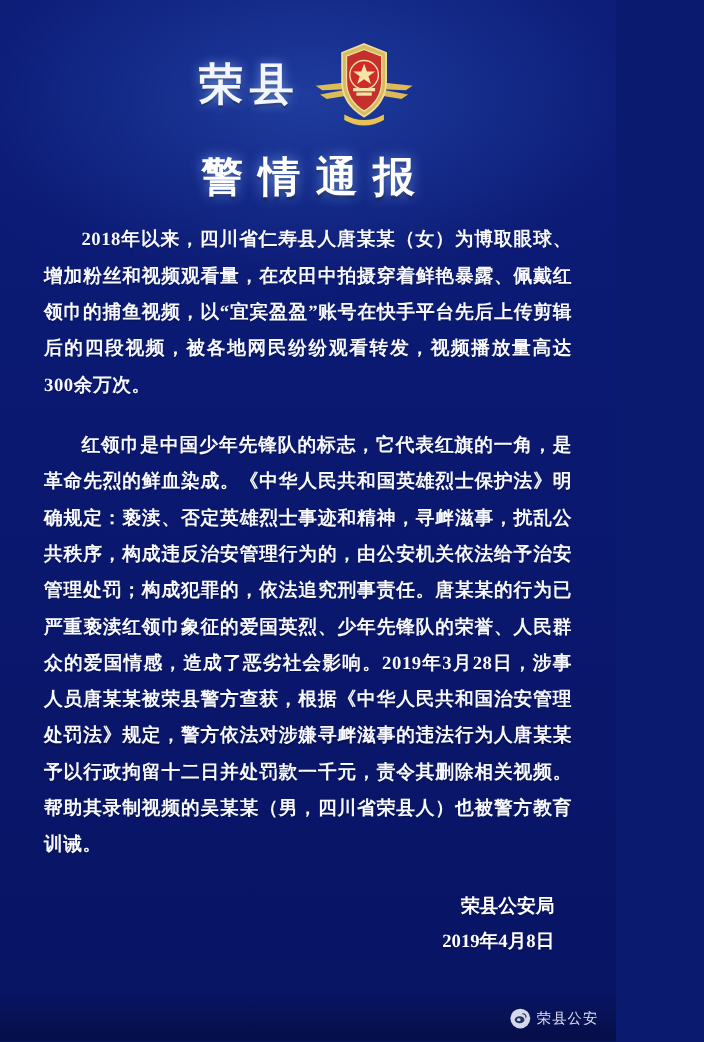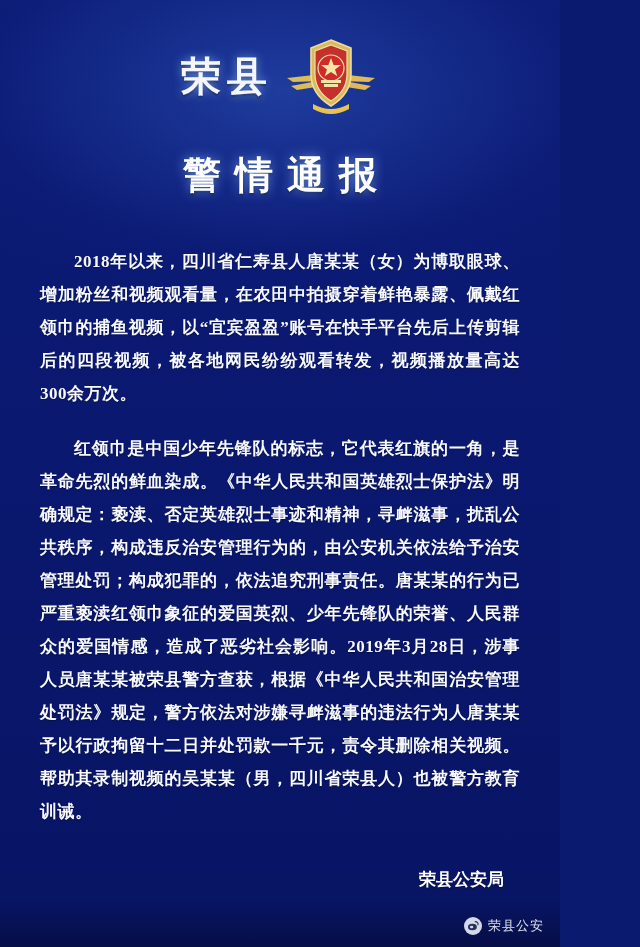--- a/index.html
+++ b/index.html
@@ -67,37 +67,37 @@
     width: 96px;
     height: 84px;
     flex: 0 0 auto;
   }
   .emblem svg { display: block; }
 
   .title-bar {
     position: relative;
     z-index: 2;
     text-align: center;
-    margin-top: 32px;
+    margin-top: 18px;
   }
   .title-bar .title {
     display: inline-block;
     font-family: "Liberation Serif", serif;
     font-weight: bold;
     font-size: 38px;
     letter-spacing: 14px;
     text-indent: 14px;
     color: #ffffff;
     text-shadow: 0 0 12px rgba(130,175,255,0.7), 0 2px 3px rgba(0,0,0,0.45);
   }
 
   .body-area {
     position: relative;
     z-index: 2;
-    margin: 44px 40px 0 40px;
+    margin: 14px 40px 0 40px;
     color: #ffffff;
   }
   .para {
     font-family: "Liberation Serif", serif;
     font-size: 17px;
     line-height: 33px;
     text-align: justify;
     text-justify: inter-ideograph;
     letter-spacing: 0.5px;
     color: #f7f9ff;
@@ -107,21 +107,21 @@
   .para.indent {
     text-indent: 34px;
   }
   .para.strong {
     font-weight: bold;
   }
 
   .signature {
     position: relative;
     z-index: 2;
-    margin: 36px 56px 0 0;
+    margin: 24px 56px 0 0;
     text-align: right;
     font-family: "Liberation Serif", serif;
     font-weight: bold;
     font-size: 17px;
     line-height: 32px;
     color: #ffffff;
     text-shadow: 0 1px 1px rgba(0,0,0,0.35);
   }
 
   .watermark {
@@ -189,20 +189,21 @@
     <div class="title">警情通报</div>
   </div>
 
   <div class="body-area">
     <p class="para strong indent">2018年以来，四川省仁寿县人唐某某（女）为博取眼球、增加粉丝和视频观看量，在农田中拍摄穿着鲜艳暴露、佩戴红领巾的捕鱼视频，以“宜宾盈盈”账号在快手平台先后上传剪辑后的四段视频，被各地网民纷纷观看转发，视频播放量高达300余万次。</p>
     <p class="para strong indent">红领巾是中国少年先锋队的标志，它代表红旗的一角，是革命先烈的鲜血染成。《中华人民共和国英雄烈士保护法》明确规定：亵渎、否定英雄烈士事迹和精神，寻衅滋事，扰乱公共秩序，构成违反治安管理行为的，由公安机关依法给予治安管理处罚；构成犯罪的，依法追究刑事责任。唐某某的行为已严重亵渎红领巾象征的爱国英烈、少年先锋队的荣誉、人民群众的爱国情感，造成了恶劣社会影响。2019年3月28日，涉事人员唐某某被荣县警方查获，根据《中华人民共和国治安管理处罚法》规定，警方依法对涉嫌寻衅滋事的违法行为人唐某某予以行政拘留十二日并处罚款一千元，责令其删除相关视频。帮助其录制视频的吴某某（男，四川省荣县人）也被警方教育训诫。</p>
   </div>
 
   <div class="signature">
     <div>荣县公安局</div>
+    <div>2019年4月8日</div>
   </div>
 
   <div class="watermark">
     <span class="wb-icon">
       <svg width="12" height="12" viewBox="0 0 12 12" xmlns="http://www.w3.org/2000/svg">
         <ellipse cx="5.4" cy="7" rx="4.4" ry="3.2" fill="#23355f"></ellipse>
         <ellipse cx="4.6" cy="7" rx="1.7" ry="1.3" fill="#e6e9f5"></ellipse>
         <path d="M8.2 1.6 C10.2 1.6 11.4 3 11 4.8" stroke="#23355f" stroke-width="1.1" fill="none" stroke-linecap="round"></path>
       </svg>
     </span>

